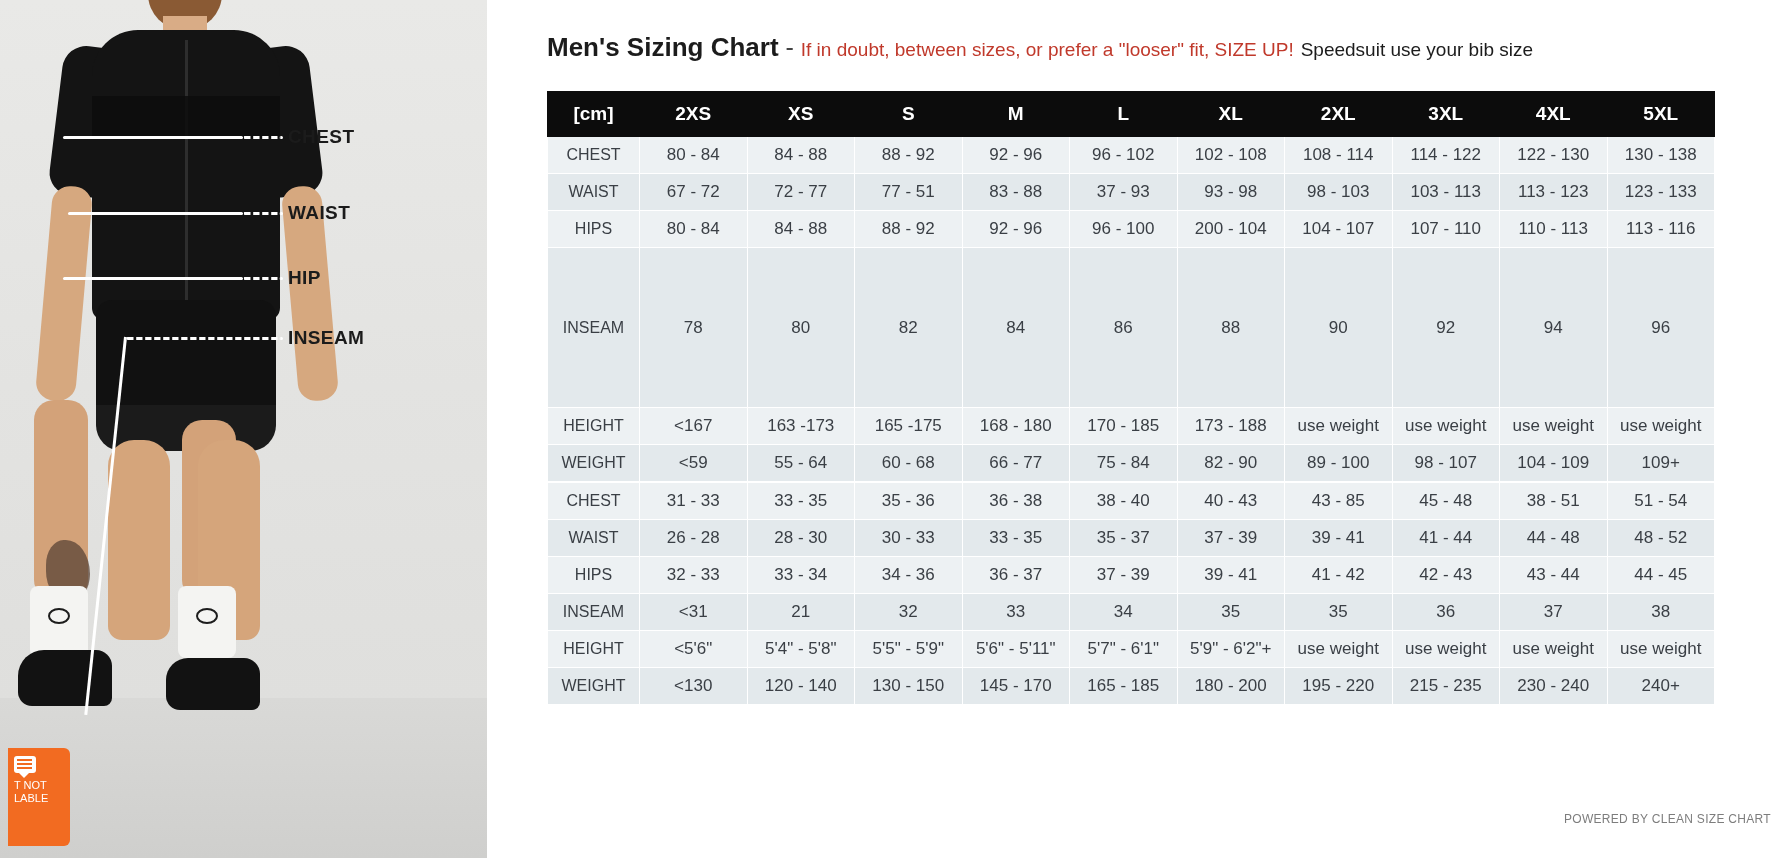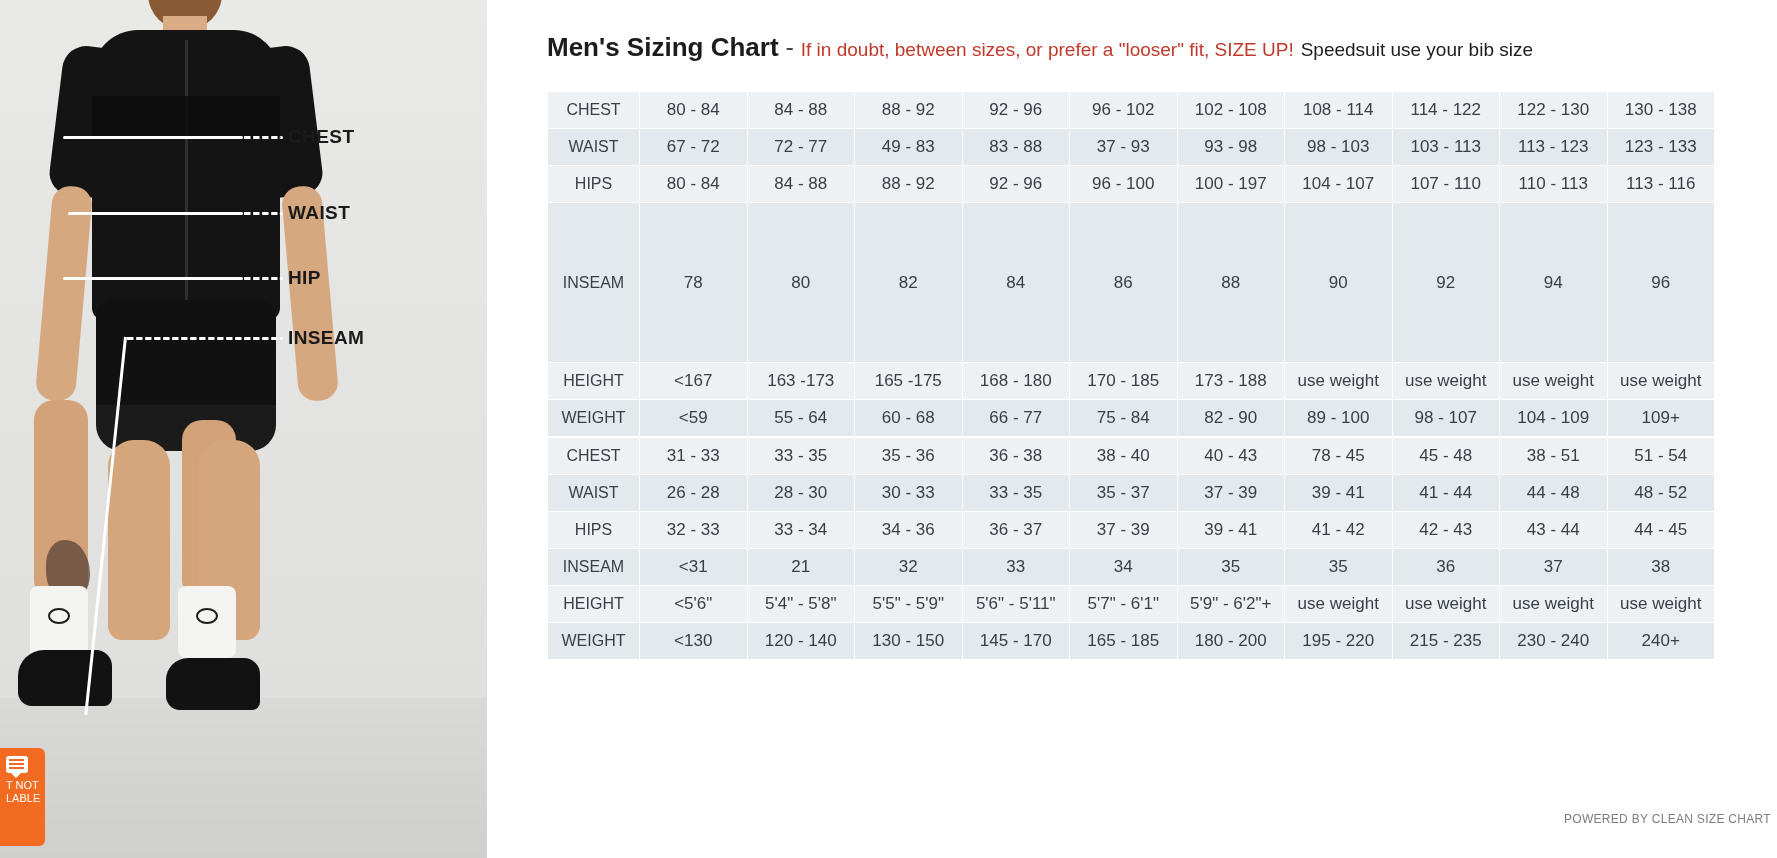--- a/index.html
+++ b/index.html
@@ -149,22 +149,22 @@
   .diag-line {
     position: absolute;
     width: 3px;
     background: #ffffff;
     transform-origin: top center;
   }
 
   
   .chat-badge {
     position: absolute;
-    left: 0; bottom: 12px;
-    width: 45px; height: 98px;
+    left: 8px; bottom: 12px;
+    width: 62px; height: 98px;
     background: #f26b21;
     border-radius: 0 6px 6px 0;
     color: #ffffff;
     font-size: 11px;
     line-height: 13px;
     padding: 8px 4px 16px 6px;
     text-align: left;
   }
   .chat-badge .bubble {
     display: block;
@@ -320,57 +320,70 @@
           <col>
           <col>
           <col>
           <col>
           <col>
           <col>
           <col>
           <col>
       </colgroup>
       <tbody>
+        <tr class="header">
+          <th>[cm]</th>
+          <th>2XS</th>
+          <th>XS</th>
+          <th>S</th>
+          <th>M</th>
+          <th>L</th>
+          <th>XL</th>
+          <th>2XL</th>
+          <th>3XL</th>
+          <th>4XL</th>
+          <th>5XL</th>
+        </tr>
 
         <tr>
           <td class="rowlabel">CHEST</td>
           <td>80 - 84</td>
           <td>84 - 88</td>
           <td>88 - 92</td>
           <td>92 - 96</td>
           <td>96 - 102</td>
           <td>102 - 108</td>
           <td>108 - 114</td>
           <td>114 - 122</td>
           <td>122 - 130</td>
           <td>130 - 138</td>
         </tr>
 
         <tr class="alt">
           <td class="rowlabel">WAIST</td>
           <td>67 - 72</td>
           <td>72 - 77</td>
-          <td>49 - 83</td>
+          <td>77 - 51</td>
           <td>83 - 88</td>
           <td>37 - 93</td>
           <td>93 - 98</td>
           <td>98 - 103</td>
           <td>103 - 113</td>
           <td>113 - 123</td>
           <td>123 - 133</td>
         </tr>
 
         <tr>
           <td class="rowlabel">HIPS</td>
           <td>80 - 84</td>
           <td>84 - 88</td>
           <td>88 - 92</td>
           <td>92 - 96</td>
           <td>96 - 100</td>
-          <td>100 - 197</td>
+          <td>200 - 104</td>
           <td>104 - 107</td>
           <td>107 - 110</td>
           <td>110 - 113</td>
           <td>113 - 116</td>
         </tr>
 
         <tr class="alt tall">
           <td class="rowlabel">INSEAM</td>
           <td>78</td>
           <td>80</td>
@@ -431,21 +444,21 @@
       <tbody>
 
         <tr>
           <td class="rowlabel">CHEST</td>
           <td>31 - 33</td>
           <td>33 - 35</td>
           <td>35 - 36</td>
           <td>36 - 38</td>
           <td>38 - 40</td>
           <td>40 - 43</td>
-          <td>78 - 45</td>
+          <td>43 - 85</td>
           <td>45 - 48</td>
           <td>38 - 51</td>
           <td>51 - 54</td>
         </tr>
 
         <tr class="alt">
           <td class="rowlabel">WAIST</td>
           <td>26 - 28</td>
           <td>28 - 30</td>
           <td>30 - 33</td>

